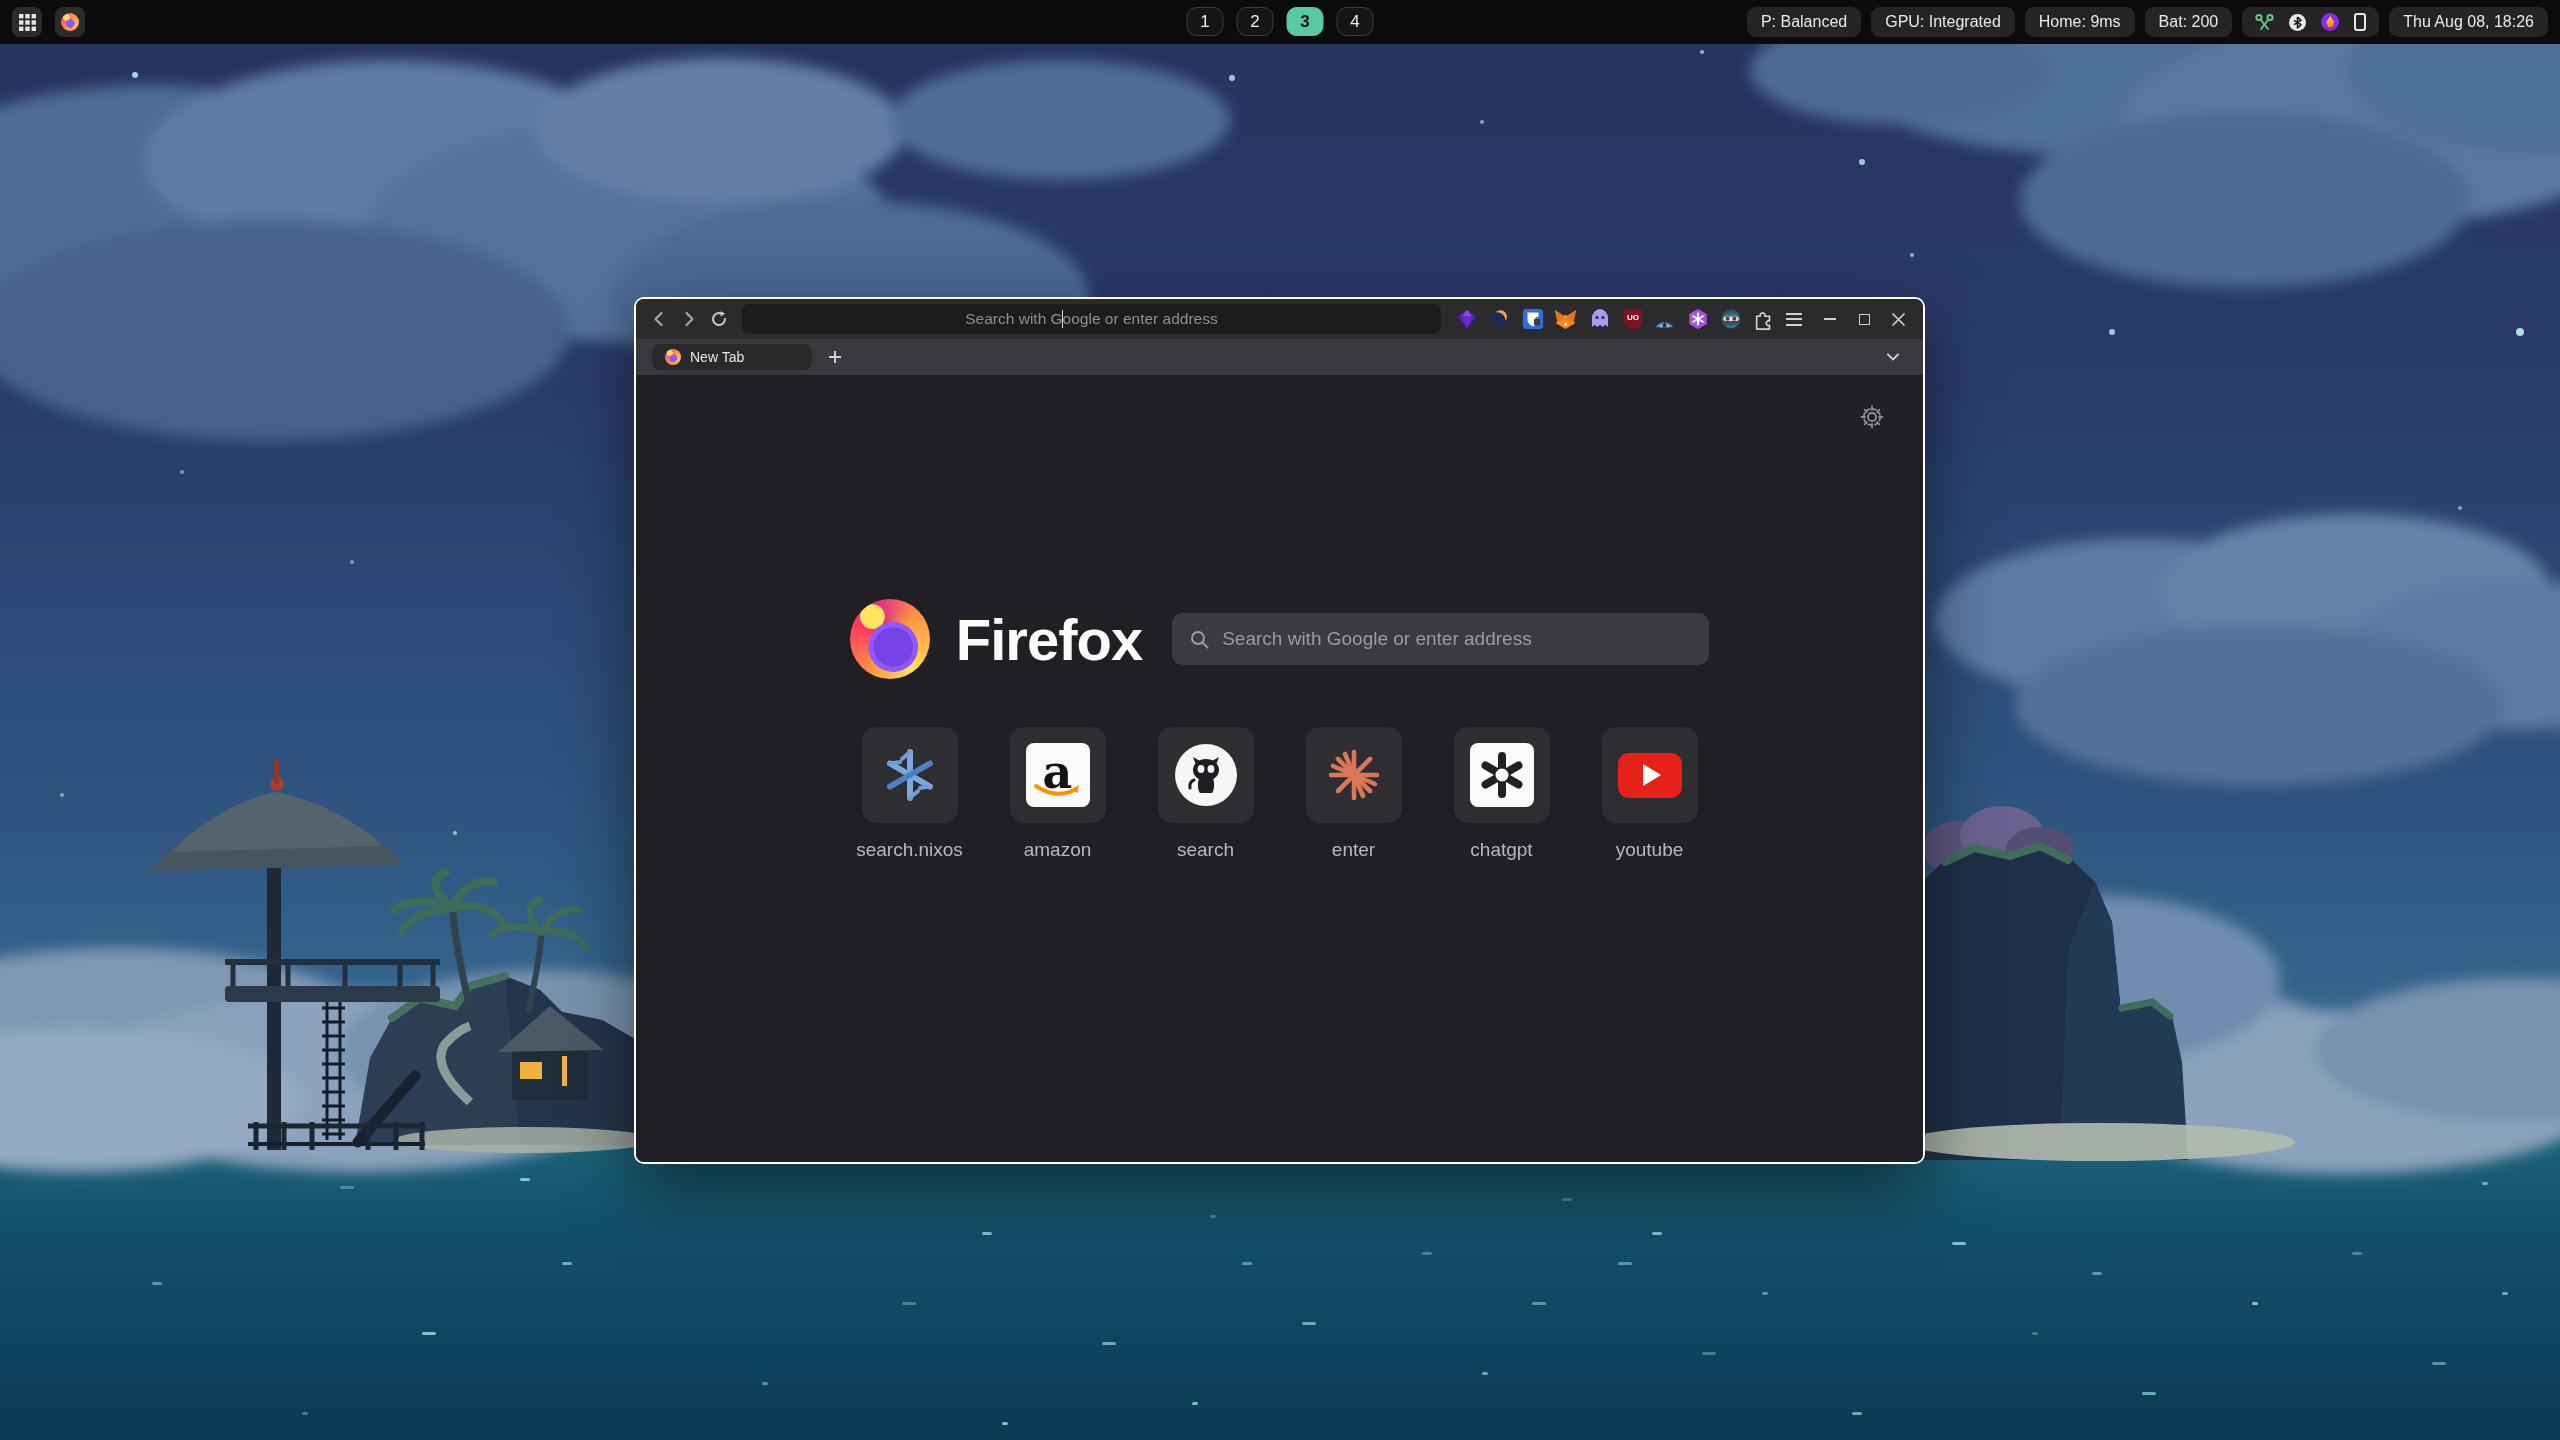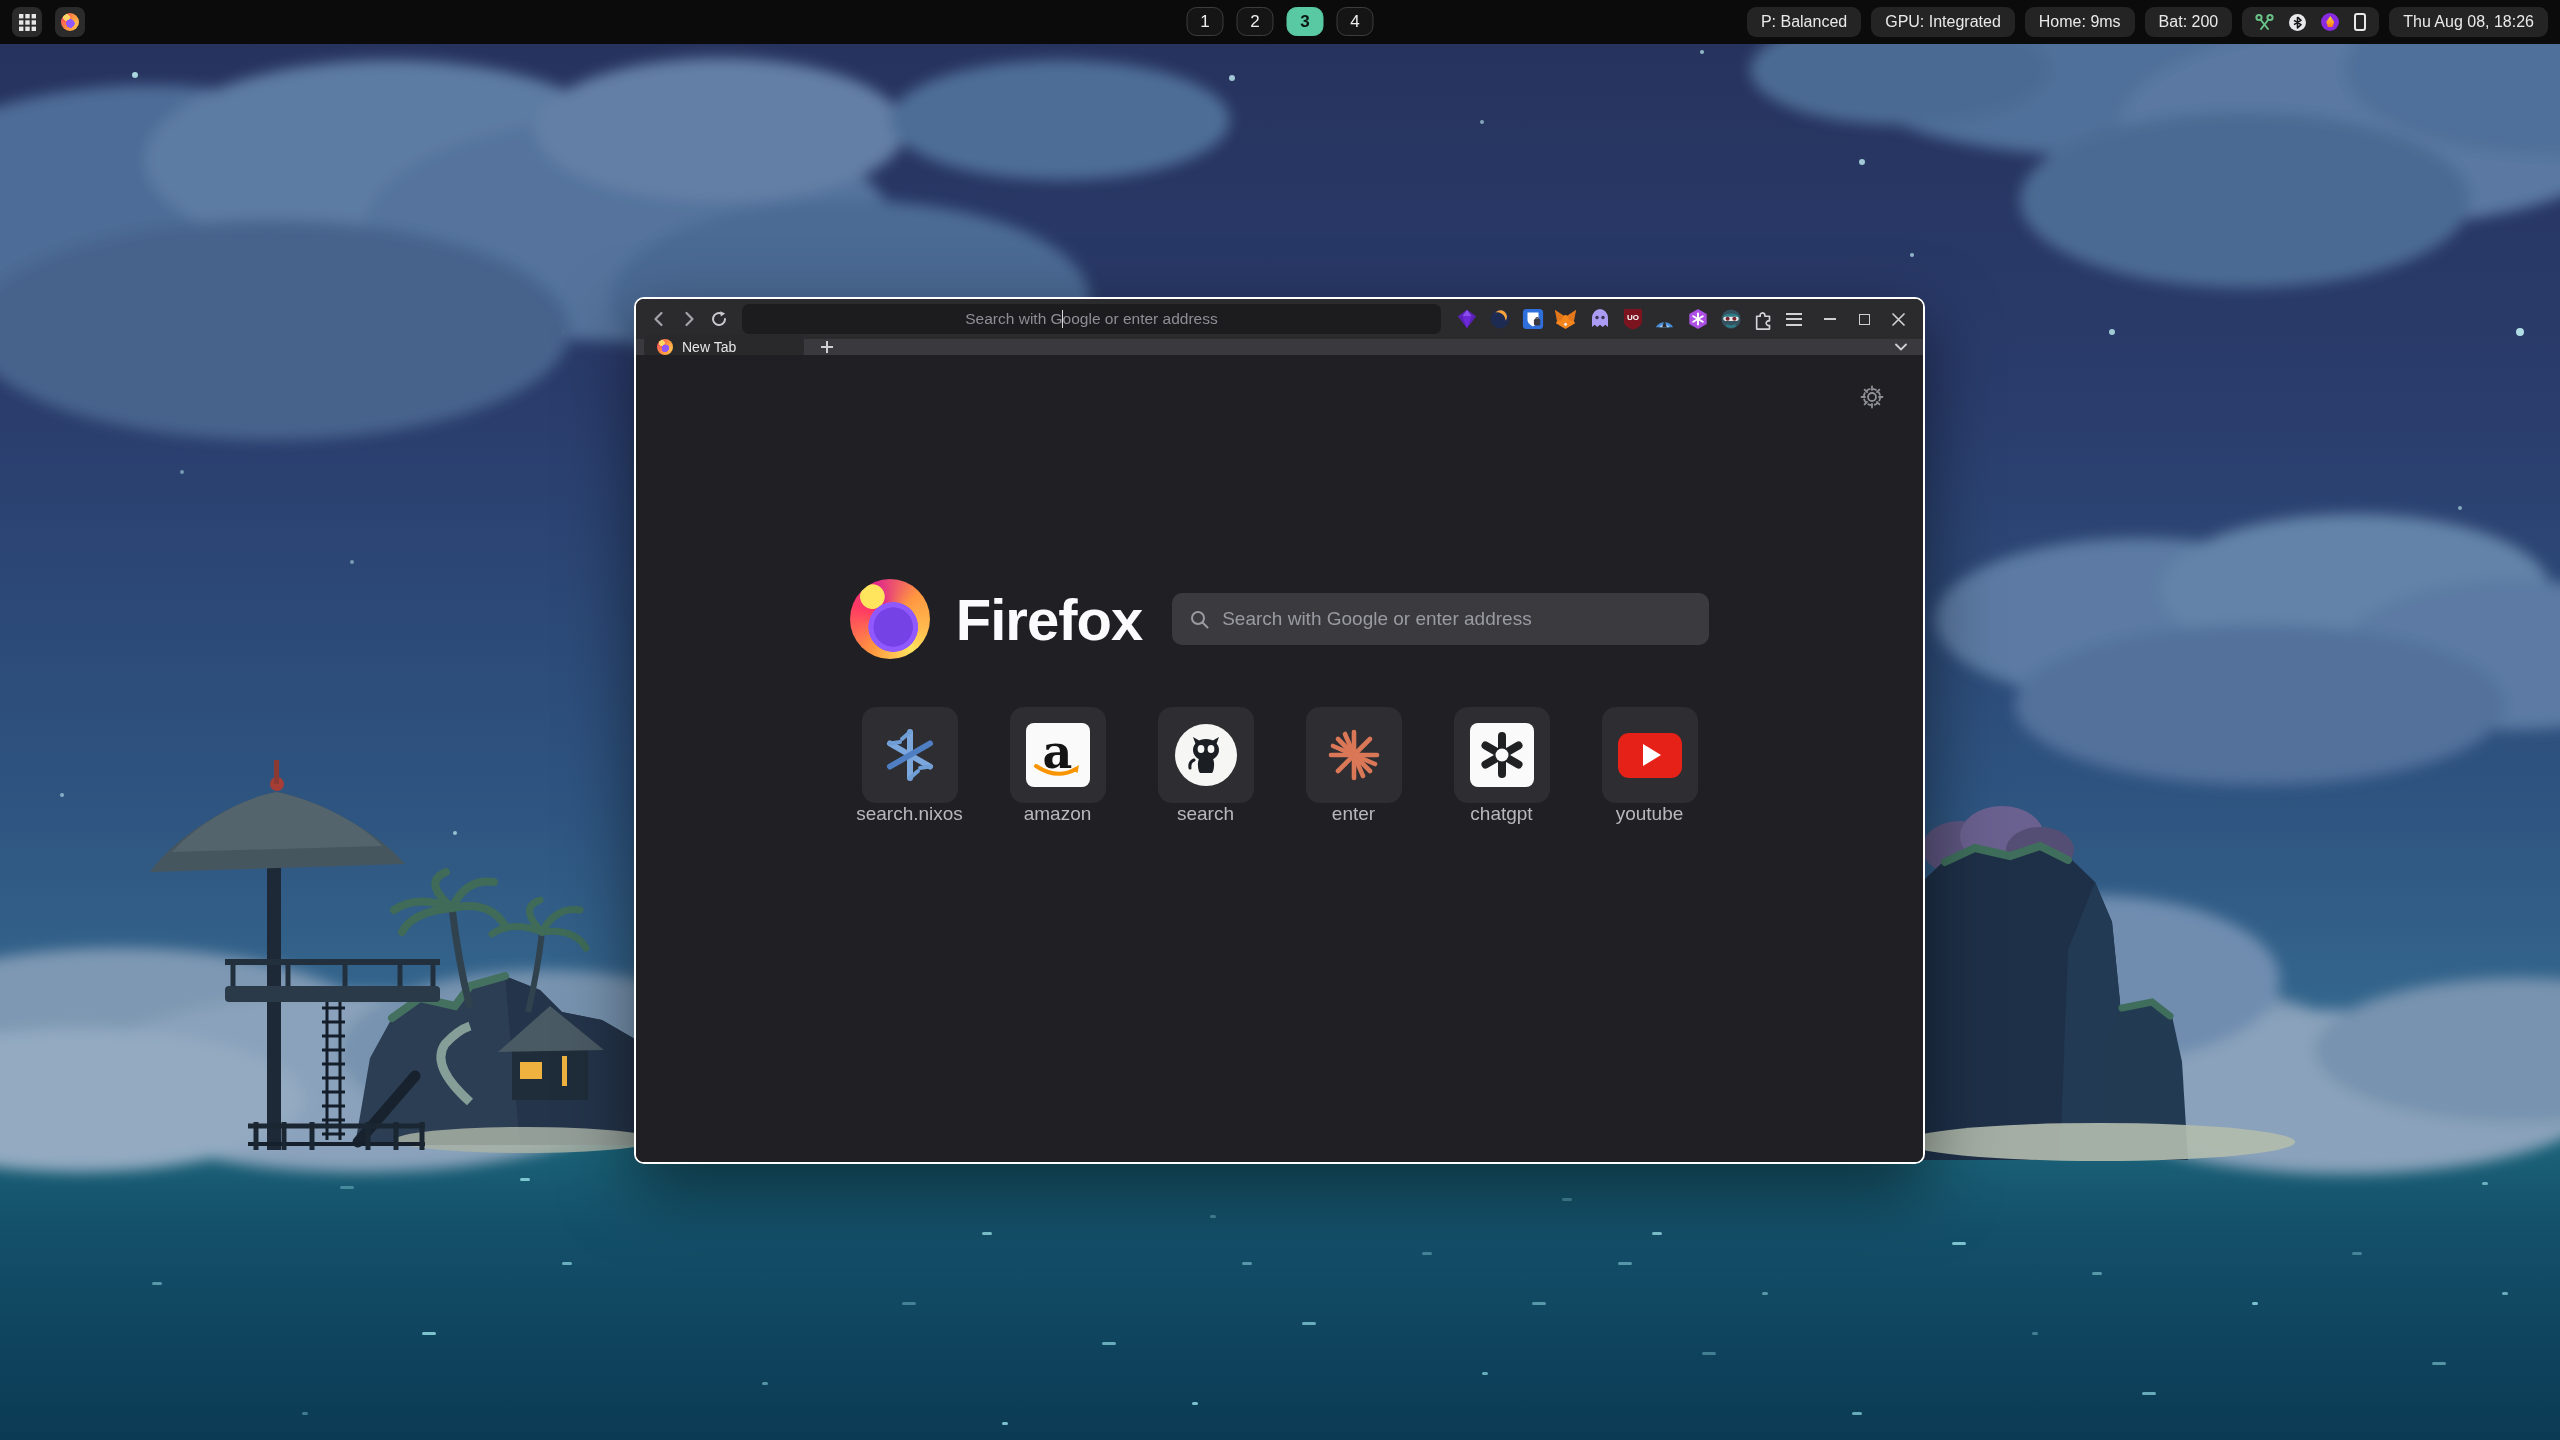--- a/index.html
+++ b/index.html
@@ -46,21 +46,21 @@
   .urlbar .caret { position:absolute; left:calc(50% - 30px); top:6px; width:1.5px; height:18px; background:#dcdce0; }
   .ext-row { display:flex; align-items:center; gap:4px; }
   .ext-slot { width:29px; height:29px; border:none; background:transparent; display:flex; align-items:center; justify-content:flex-end; cursor:pointer; }
   .menu-btn { display:flex; flex-direction:column; gap:3.5px; width:30px; align-items:center; background:none; border:none; cursor:pointer; margin:0 4px; }
   .menu-btn i { display:block; width:16px; height:2px; background:#d2d2d5; }
   .winctl { display:flex; align-items:center; }
   .wc { width:34px; height:30px; border:none; background:transparent; display:flex; align-items:center; justify-content:center; cursor:pointer; }
   .wc .min { width:12px; height:2px; background:#cfcfcf; }
   .wc .max { width:11px; height:11px; border:1.7px solid #cfcfcf; }
 
-  .tabstrip { height:16px; background:#3a3a3e; display:flex; align-items:center; padding:0 8px; flex:0 0 auto; }
+  .tabstrip { height:36px; background:#3a3a3e; display:flex; align-items:center; padding:0 16px; flex:0 0 auto; }
   .tab { height:26px; min-width:160px; background:#29292c; border-radius:8px; display:flex; align-items:center;
          gap:9px; padding:0 13px; cursor:pointer; }
   .tab .t-label { color:#e6e6e6; font-size:14px; }
   .newtab-btn { width:26px; height:26px; margin-left:10px; border:none; background:transparent; position:relative; cursor:pointer; }
   .newtab-btn i, .newtab-btn b { position:absolute; background:#cfcfcf; }
   .newtab-btn i { left:7px; top:12px; width:12px; height:1.8px; }
   .newtab-btn b { left:12px; top:7px; width:1.8px; height:12px; }
   .strip-spacer { flex:1; }
   .alltabs-btn { width:28px; height:26px; border:none; background:transparent; display:flex; align-items:center; justify-content:center; cursor:pointer; }
 
@@ -74,21 +74,21 @@
                 conic-gradient(from 210deg, #ff9640, #ff3b63 22%, #e12a8a 36%, #ff9640 55%, #ffbd4f 72%, #ffe45e 82%, #ff9640);
   }
   .wordmark { color:#fbfbfd; font-size:58px; font-weight:bold; letter-spacing:-1px; margin-left:26px; }
   .searchbox { width:537px; height:52px; margin-left:30px; background:#3a3a3f; border-radius:10px;
                display:flex; align-items:center; padding:0 18px; cursor:text; }
   .searchbox .ph { color:#9a9aa2; font-size:19px; margin-left:13px; }
 
   .shortcuts { position:absolute; left:0; right:0; top:352px; display:flex; justify-content:center; gap:48px; }
   .sc-col { width:100px; display:flex; flex-direction:column; align-items:center; }
   .tile { width:96px; height:96px; border-radius:14px; background:#2d2d32; display:flex; align-items:center; justify-content:center; cursor:pointer; }
-  .sc-label { margin-top:0; color:#b7b7bd; font-size:19px; white-space:nowrap; }
+  .sc-label { margin-top:16px; color:#b7b7bd; font-size:19px; white-space:nowrap; }
   .white-sq { width:64px; height:64px; border-radius:8px; background:#fafafa; display:flex; align-items:center; justify-content:center; position:relative; }
   .gh-circle { width:62px; height:62px; border-radius:50%; background:#f6f6f4; display:flex; align-items:center; justify-content:center; }
   .yt-rect { width:64px; height:45px; border-radius:11px; background:#e62117; display:flex; align-items:center; justify-content:center; }
   .yt-rect i { display:block; width:0; height:0; border-left:18px solid #fff; border-top:11px solid transparent; border-bottom:11px solid transparent; margin-left:4px; }
   .amz-a { position:absolute; left:0; right:0; top:2px; text-align:center; font-size:46px; font-weight:bold; color:#141414; font-family:"DejaVu Serif","Liberation Serif",serif; }
 </style>
 </head>
 <body>
 
 <div class="desktop">

